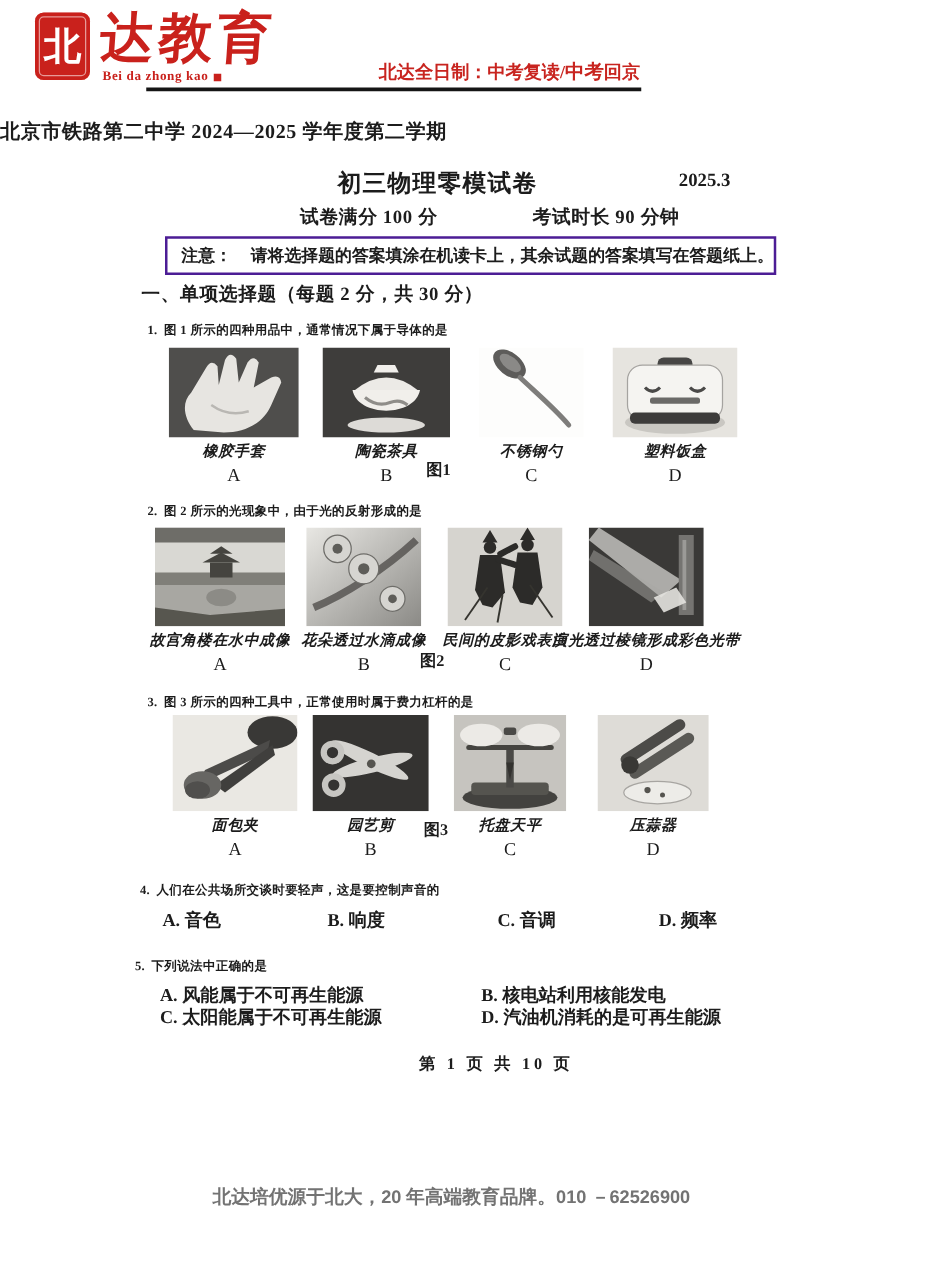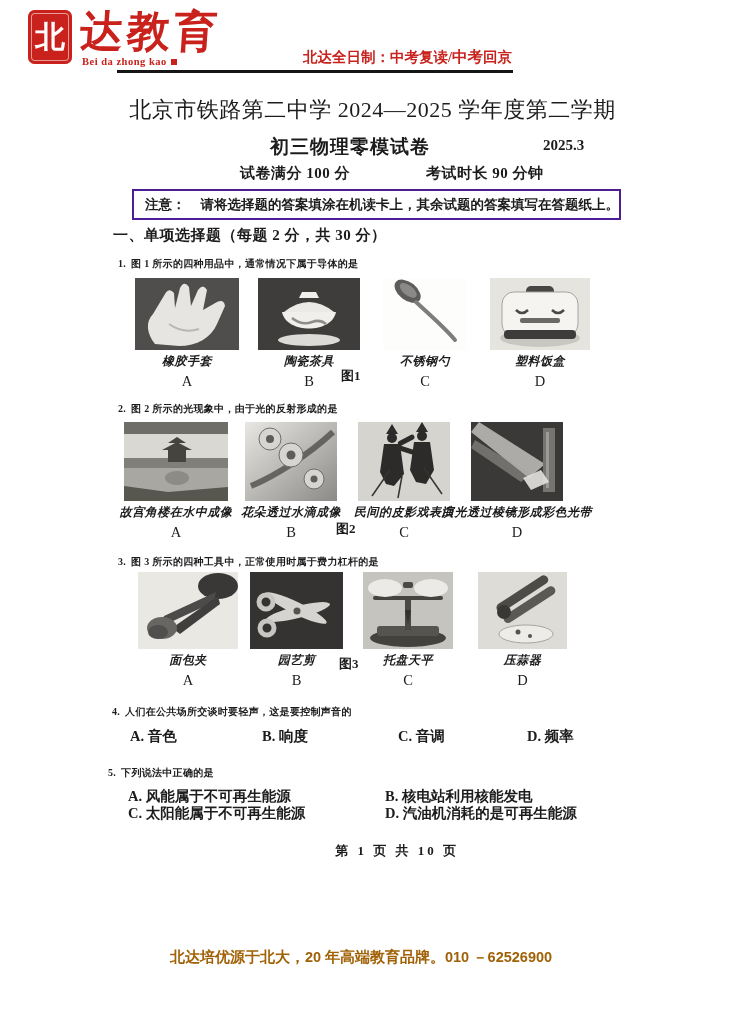--- a/index.html
+++ b/index.html
@@ -12,40 +12,40 @@
         display:flex;align-items:center;justify-content:center;}
   .seal-char{color:#fff;font-weight:bold;font-size:30px;font-family:"Liberation Serif",serif;}
   .brand{color:#c9211c;font-weight:bold;font-size:43px;letter-spacing:4px;transform:skewX(-4deg);
          font-family:"Liberation Serif",serif;line-height:1;}
   .tagline{color:#c9211c;font-size:10.5px;font-weight:bold;letter-spacing:.5px;display:flex;align-items:center;gap:4px;text-align:right;}
   .tag-sq{width:6px;height:6px;background:#c9211c;display:inline-block;}
   .slogan{color:#c8241f;font-size:14.5px;font-weight:bold;white-space:nowrap;text-align:right;}
   .slogan b{font-size:15.5px;}
   .rule{background:#151515;height:3px;}
   
-  .t1{font-size:22px;font-weight:normal;text-align:center;letter-spacing:.5px;}
+  .t1{font-size:16px;font-weight:bold;text-align:left;letter-spacing:.5px;}
   .t2{font-size:19px;font-weight:bold;text-align:center;letter-spacing:1px;}
   .tdate{font-size:15px;font-weight:bold;}
   .tmeta{font-size:15px;font-weight:bold;letter-spacing:.5px;}
   .notice{border:2px solid #4c1d95;display:flex;align-items:center;padding-left:11px;
           font-size:13.5px;font-weight:bold;white-space:nowrap;}
   .notice .gap{width:20px;display:inline-block;}
   .sect{font-size:15px;font-weight:bold;letter-spacing:.5px;}
   .qline{font-size:10px;font-weight:bold;letter-spacing:.3px;white-space:nowrap;}
   .qline .qno{margin-right:5px;}
   .optword{font-size:14.5px;font-weight:bold;white-space:nowrap;}
   
   .opt{position:absolute;display:flex;flex-direction:column;align-items:center;}
   .opt svg{display:block;}
   .cap{margin-top:3px;font-size:12px;font-weight:bold;font-style:italic;white-space:nowrap;letter-spacing:.5px;}
   .letter{margin-top:3px;font-size:14.5px;font-family:"Liberation Serif",serif;}
   .figlab{font-size:13px;font-weight:bold;white-space:nowrap;}
   
   .pageinfo{font-size:13px;text-align:center;letter-spacing:3px;font-weight:bold;padding-left:32px;}
-  .promo{font-size:15px;color:#a16207;white-space:nowrap;font-weight:bold;}
+  .promo{font-size:15px;color:#737373;white-space:nowrap;font-weight:bold;}
   .promo .num{font-family:"Liberation Sans",sans-serif;font-weight:bold;font-size:14.5px;}
 </style>
 </head>
 <body>
 
 <div class="page">
 
   <div class="abs seal" style="left:28px;top:10px;">
     <span class="seal-char">北</span>
   </div>

